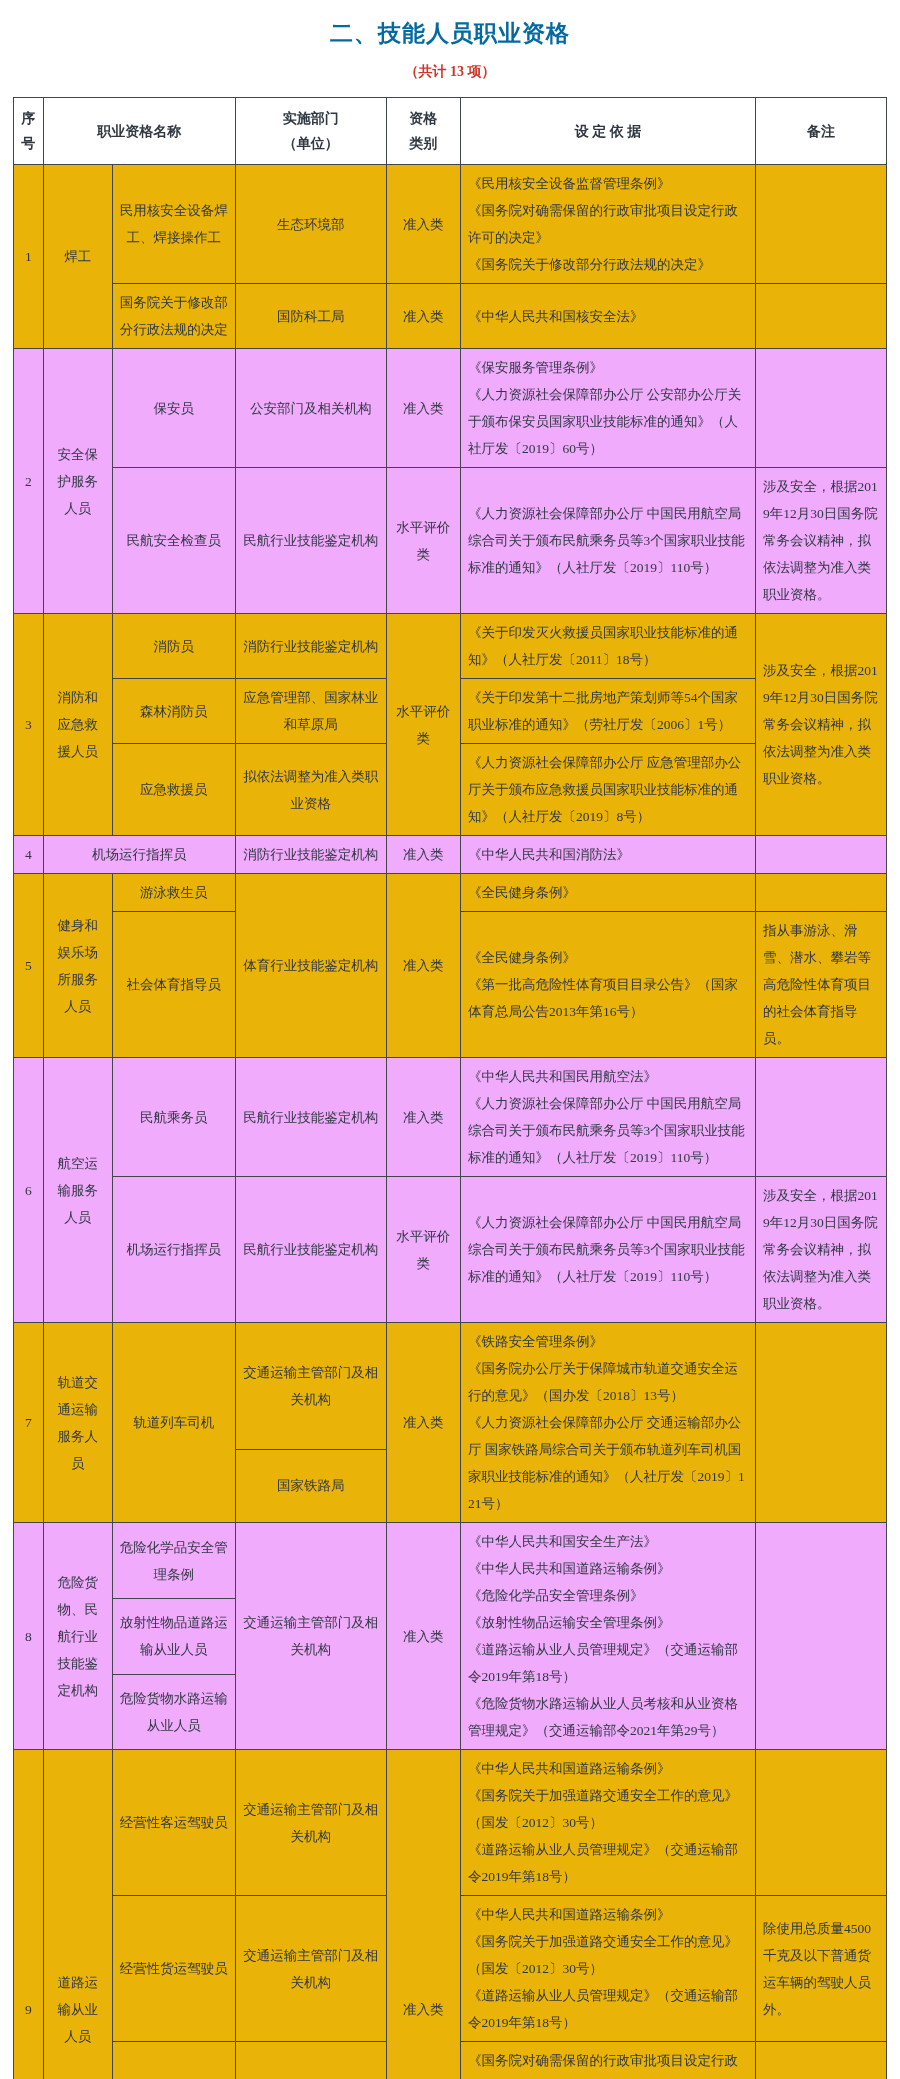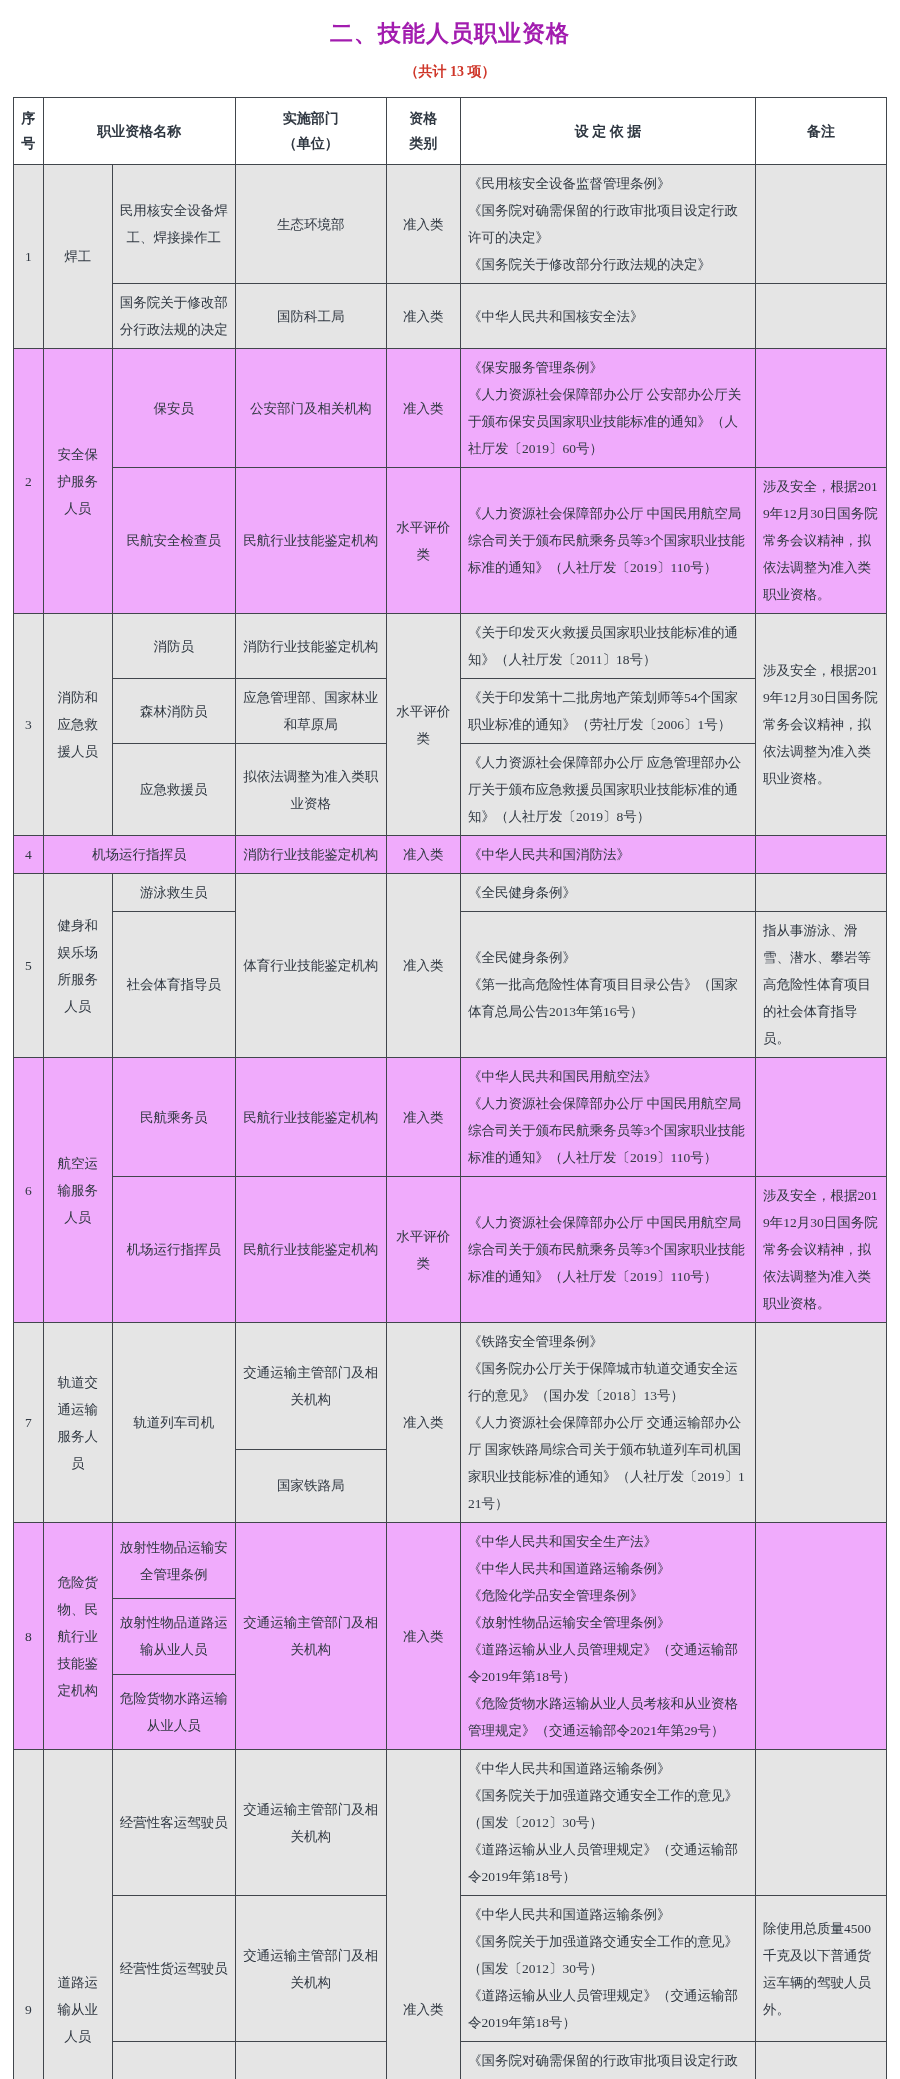--- a/index.html
+++ b/index.html
@@ -8,21 +8,21 @@
     background:#ffffff;
     font-family:"Liberation Serif","DejaVu Serif",serif;
     color:#303842;
   }
   .page{padding:10px 13px 30px 13px;}
   .title{
     text-align:center;
     font-family:"Liberation Sans","DejaVu Sans",sans-serif;
     font-weight:bold;
     font-size:23px;
-    color:#a21caf;
+    color:#0369a1;
     margin:8px 0 14px 0;
     letter-spacing:1px;
   }
   .subtitle{
     text-align:center;
     font-weight:bold;
     font-size:14px;
     color:#cf372a;
     margin:0 0 16px 0;
   }
@@ -45,21 +45,21 @@
     overflow-wrap:anywhere;
   }
   thead th{
     font-weight:bold;
     font-size:14px;
     background:#ffffff;
     line-height:1.8;
     padding:8px 4px;
   }
   td.l{text-align:left;}
-  tr.blue td{background:#e5e5e5;}
+  tr.blue td{background:#eab308;}
   tr.white td{background:#f0abfc;}
 </style>
 </head>
 <body>
 
 <div class="page">
   <div class="title">二、技能人员职业资格</div>
   <div class="subtitle">（共计 13 项）</div>
 
   <table>
@@ -189,21 +189,21 @@
 《国务院办公厅关于保障城市轨道交通安全运行的意见》（国办发〔2018〕13号）
 《人力资源社会保障部办公厅 交通运输部办公厅 国家铁路局综合司关于颁布轨道列车司机国家职业技能标准的通知》（人社厅发〔2019〕121号）</td>
           <td rowspan="2" class="l"></td>
         </tr>
         <tr class="blue">
           <td>国家铁路局</td>
         </tr>
         <tr class="white">
           <td rowspan="3">8</td>
           <td rowspan="3">危险货物、民航行业技能鉴定机构</td>
-          <td>放射性物品运输安全管理条例</td>
+          <td>危险化学品安全管理条例</td>
           <td rowspan="3">交通运输主管部门及相关机构</td>
           <td rowspan="3">准入类</td>
           <td rowspan="3" class="l">《中华人民共和国安全生产法》
 《中华人民共和国道路运输条例》
 《危险化学品安全管理条例》
 《放射性物品运输安全管理条例》
 《道路运输从业人员管理规定》（交通运输部令2019年第18号）
 《危险货物水路运输从业人员考核和从业资格管理规定》（交通运输部令2021年第29号）</td>
           <td rowspan="3" class="l"></td>
         </tr>

